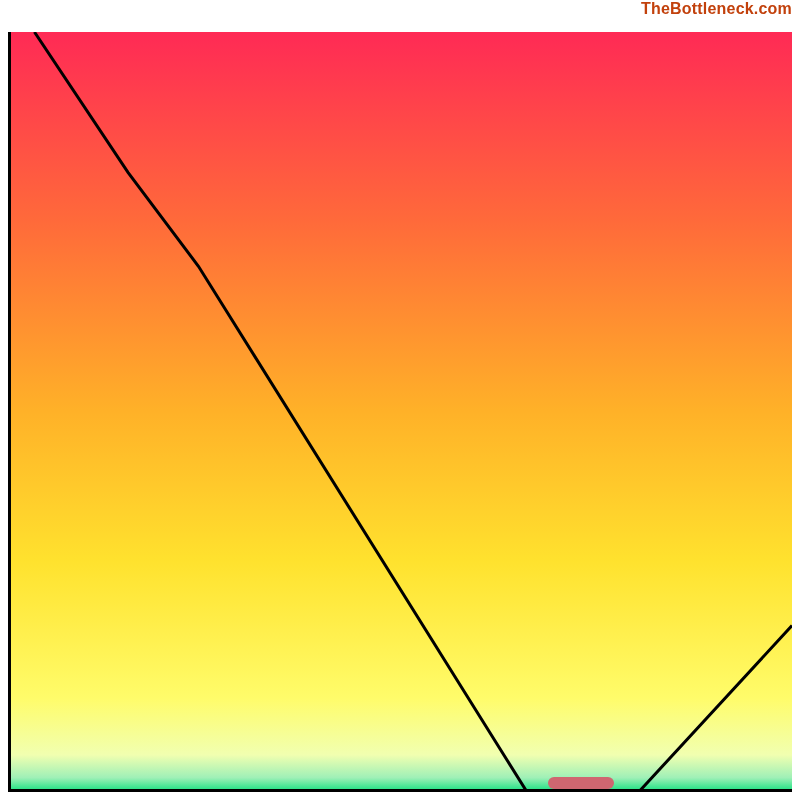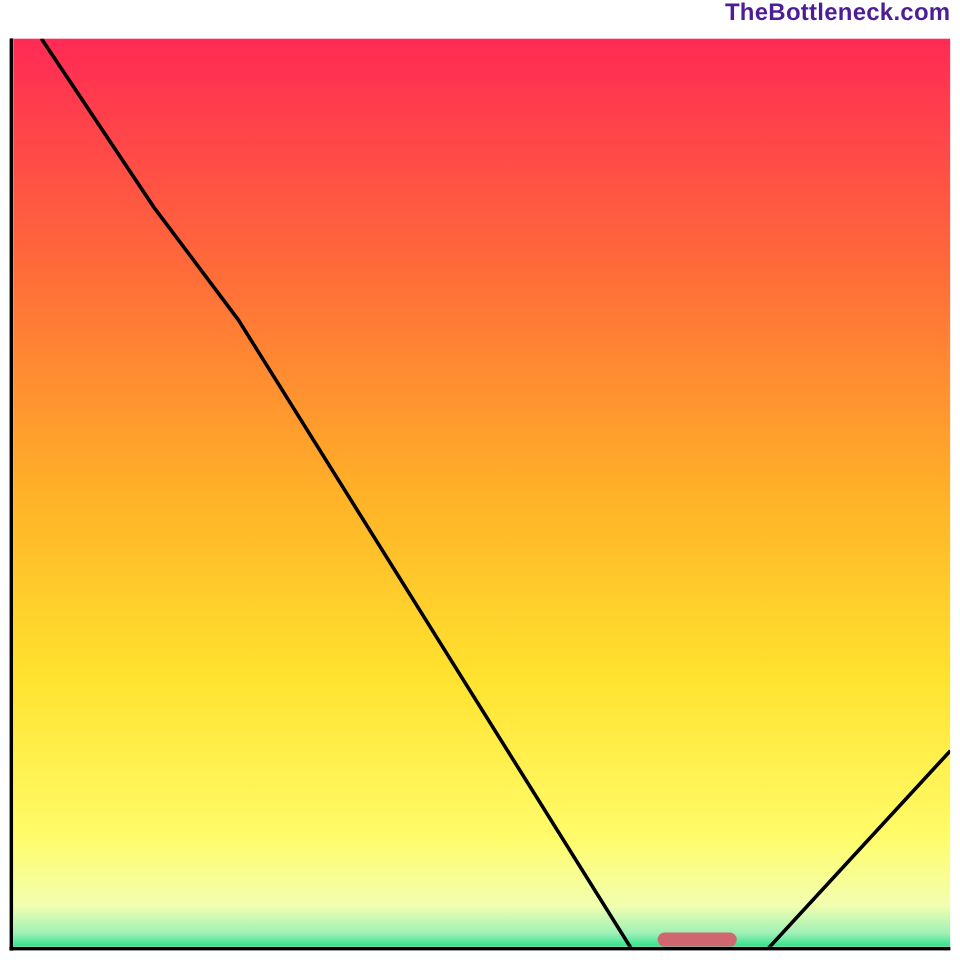--- a/index.html
+++ b/index.html
@@ -8,23 +8,23 @@
     width: 800px;
     height: 800px;
     background: #ffffff;
     font-family: Arial, Helvetica, sans-serif;
     overflow: hidden;
   }
   .watermark {
     position: absolute;
     top: 0;
     right: 8px;
-    font-size: 20px;
+    font-size: 16px;
     font-weight: 600;
-    color: #4c1d95;
+    color: #c2410c;
     letter-spacing: 0.2px;
     user-select: none;
   }
   .plot-frame {
     position: absolute;
     left: 8px;
     top: 32px;
     width: 784px;
     height: 760px;
     border-left: 3px solid #000;

